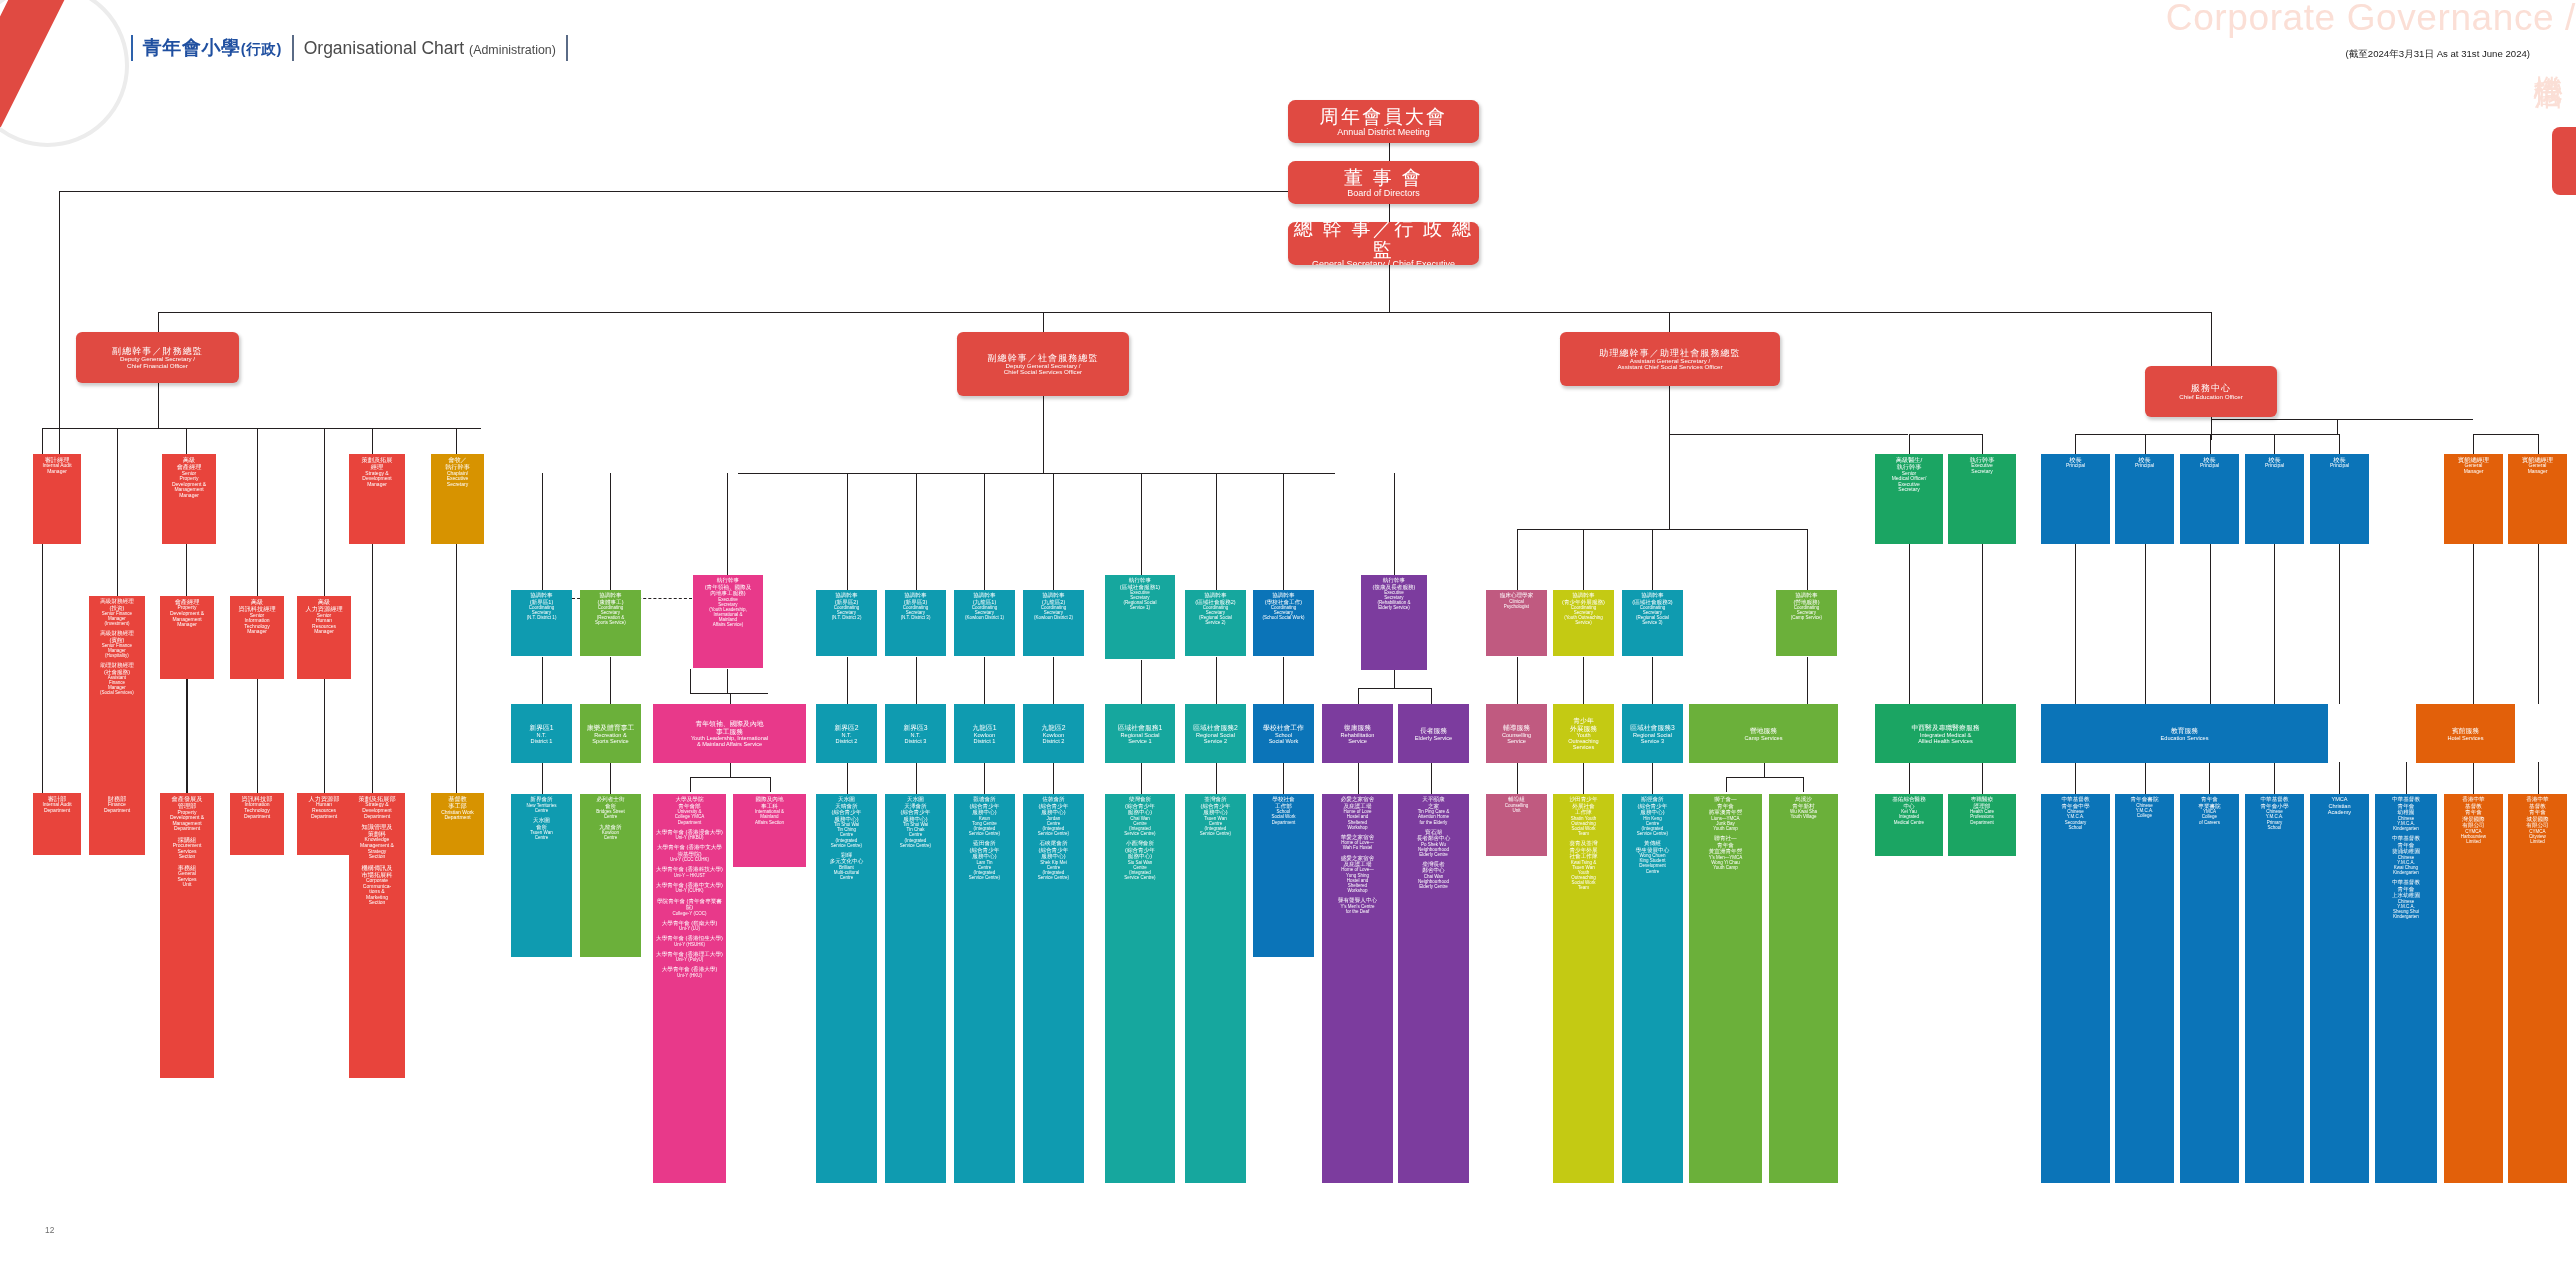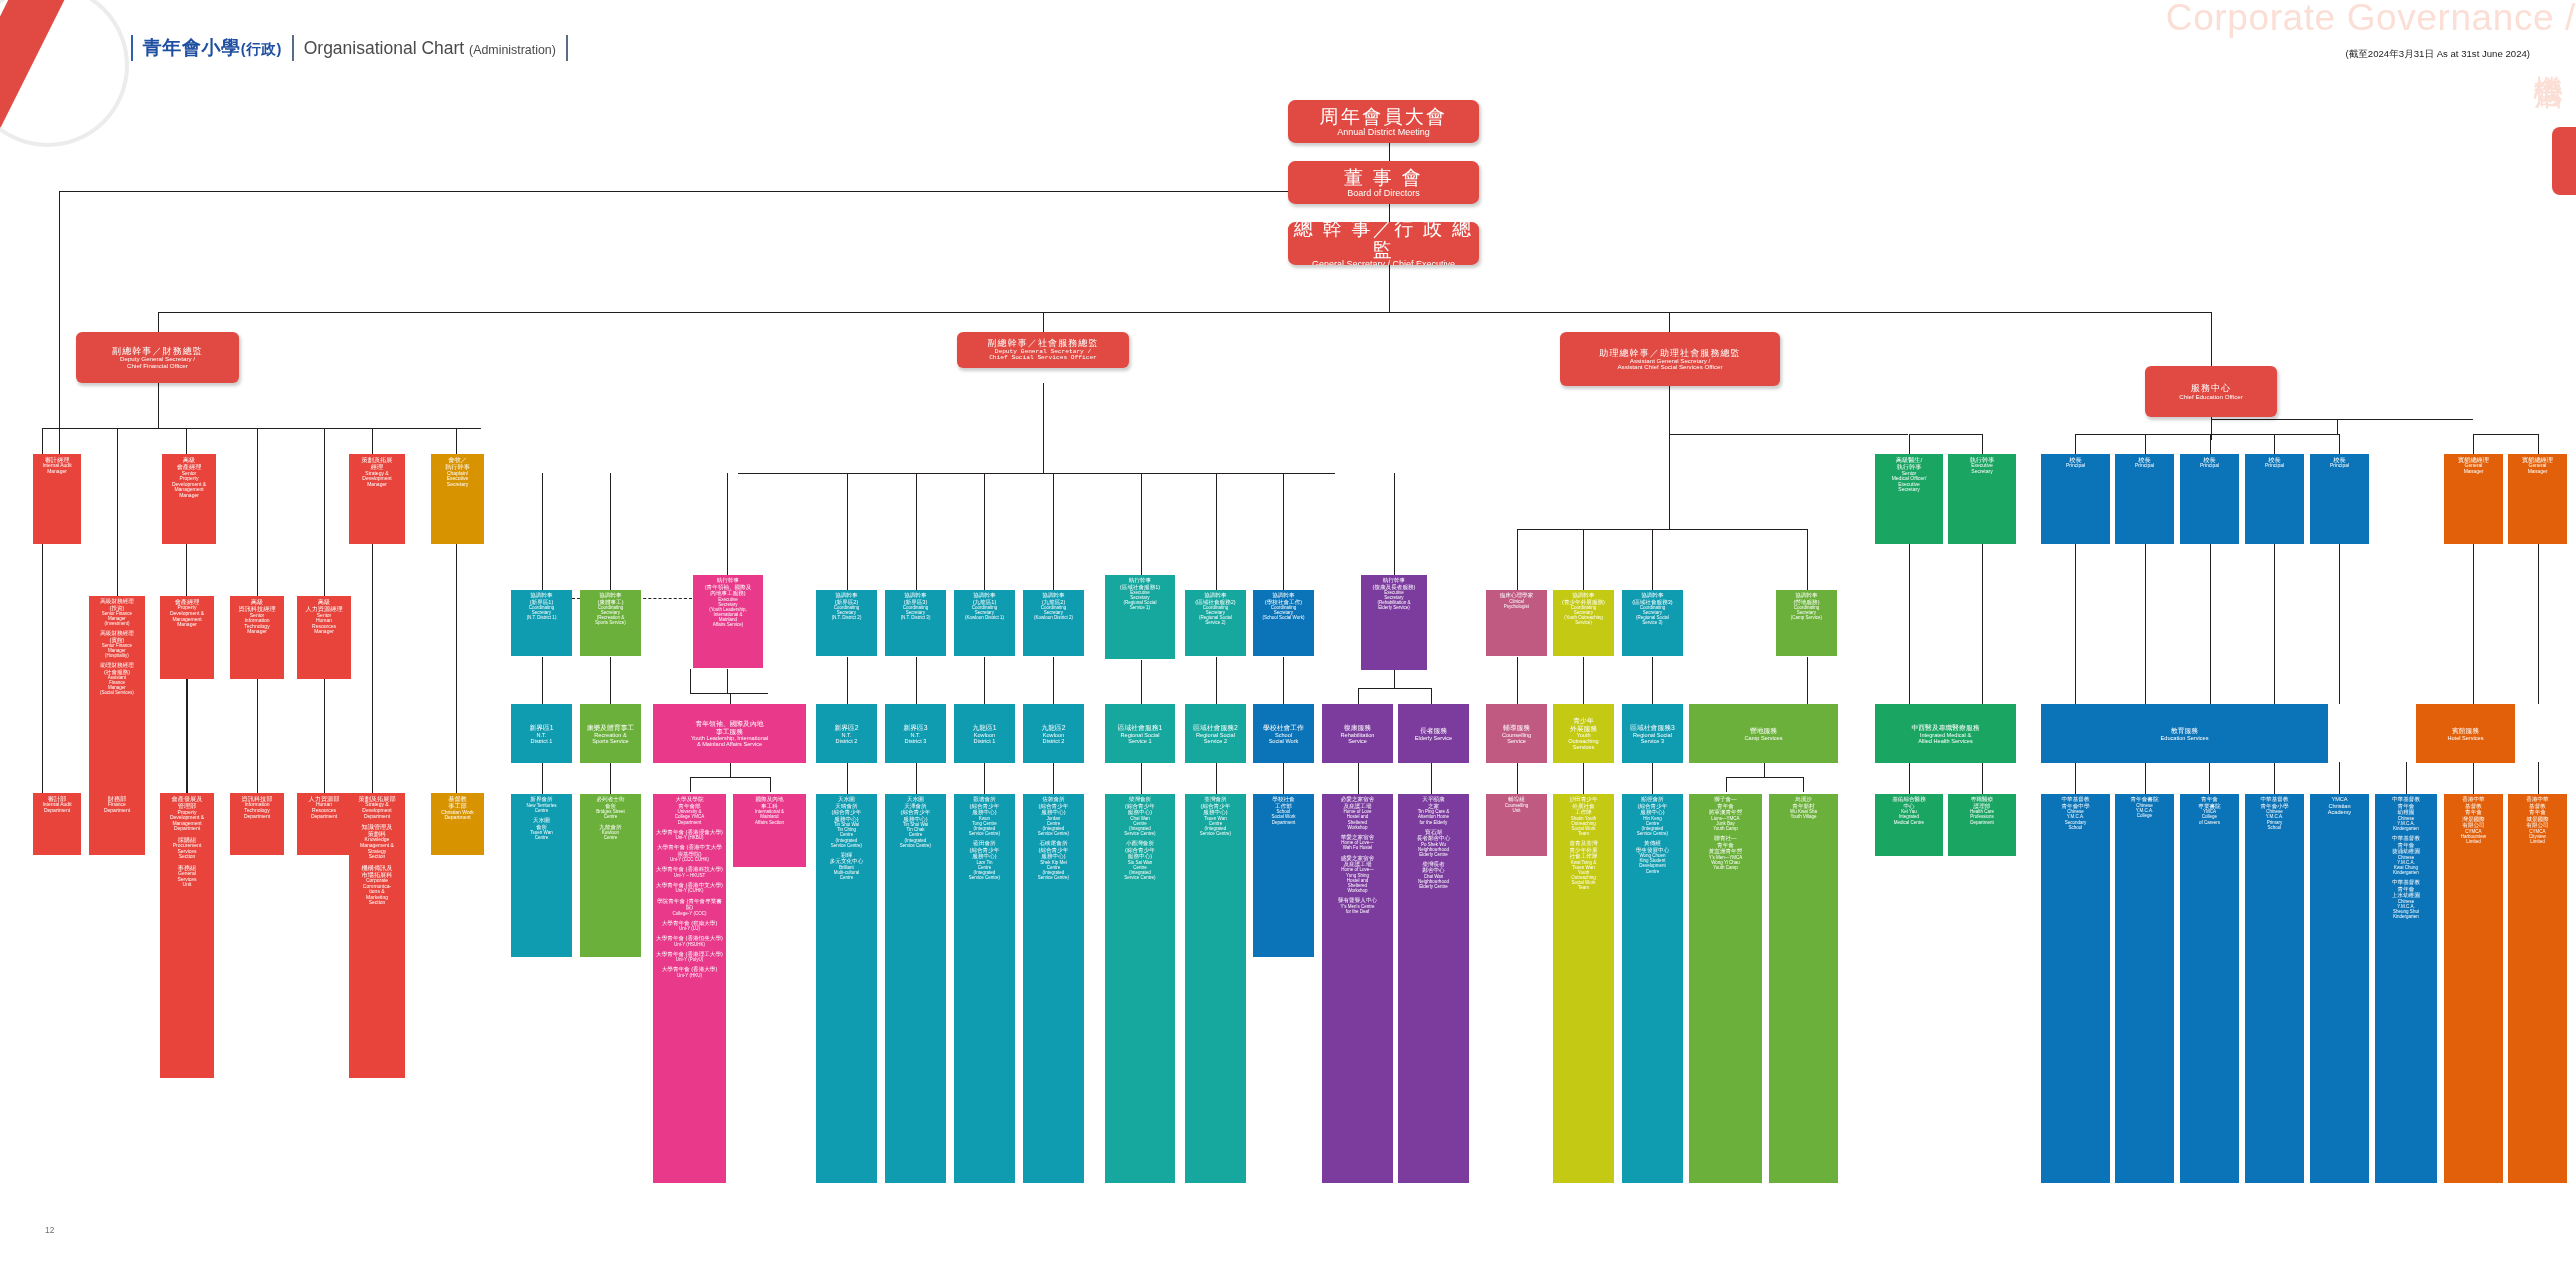--- a/index.html
+++ b/index.html
@@ -265,21 +265,21 @@
         <div class="zh">總 幹 事／行 政 總 監</div>
         <div class="en">General Secretary / Chief Executive</div>
       </div>
     </div>
     <div class="box r2" style="left: 76px; top: 332px; width: 163px; height: 51px;">
       <div class="grp">
         <div class="zh">副總幹事／財務總監</div>
         <div class="en">Deputy General Secretary /<br>Chief Financial Officer</div>
       </div>
     </div>
-    <div class="box r2" style="left: 957px; top: 332px; width: 172px; height: 36px; font-family: Liberation Mono, monospace;">
+    <div class="box r2" style="left: 957px; top: 332px; width: 172px; height: 64px;">
       <div class="grp">
         <div class="zh">副總幹事／社會服務總監</div>
         <div class="en">Deputy General Secretary /<br>Chief Social Services Officer</div>
       </div>
     </div>
     <div class="box r2" style="left: 1560px; top: 332px; width: 220px; height: 54px;">
       <div class="grp">
         <div class="zh">助理總幹事／助理社會服務總監</div>
         <div class="en">Assistant General Secretary /<br>Assistant Chief Social Services Officer</div>
       </div>

